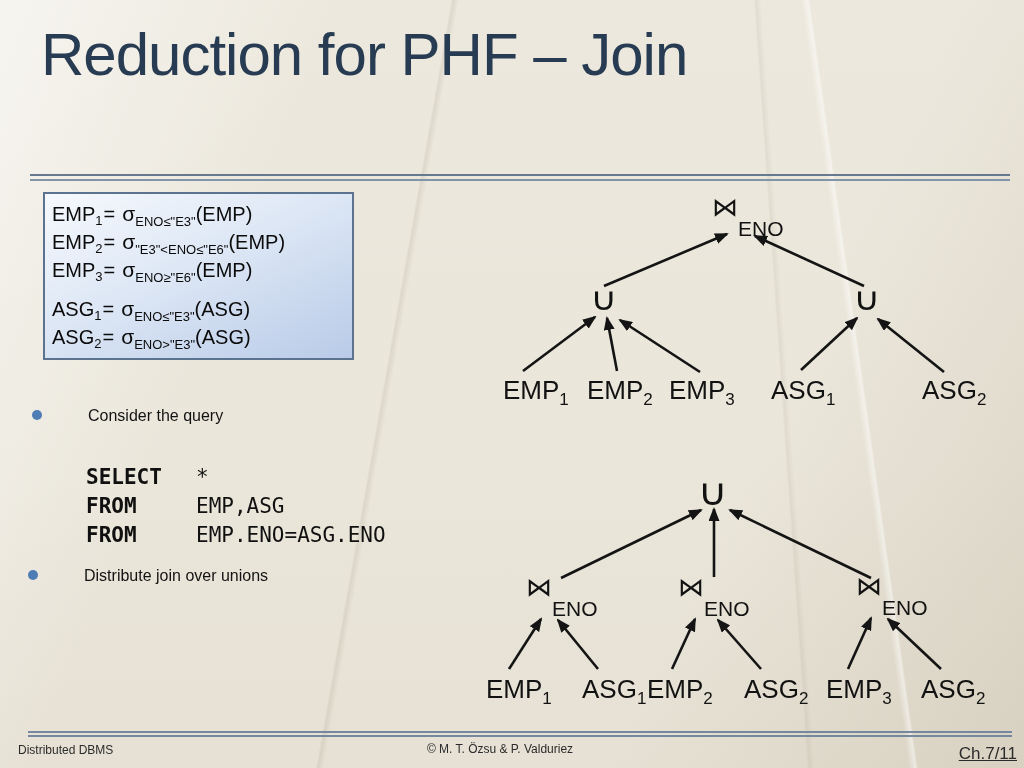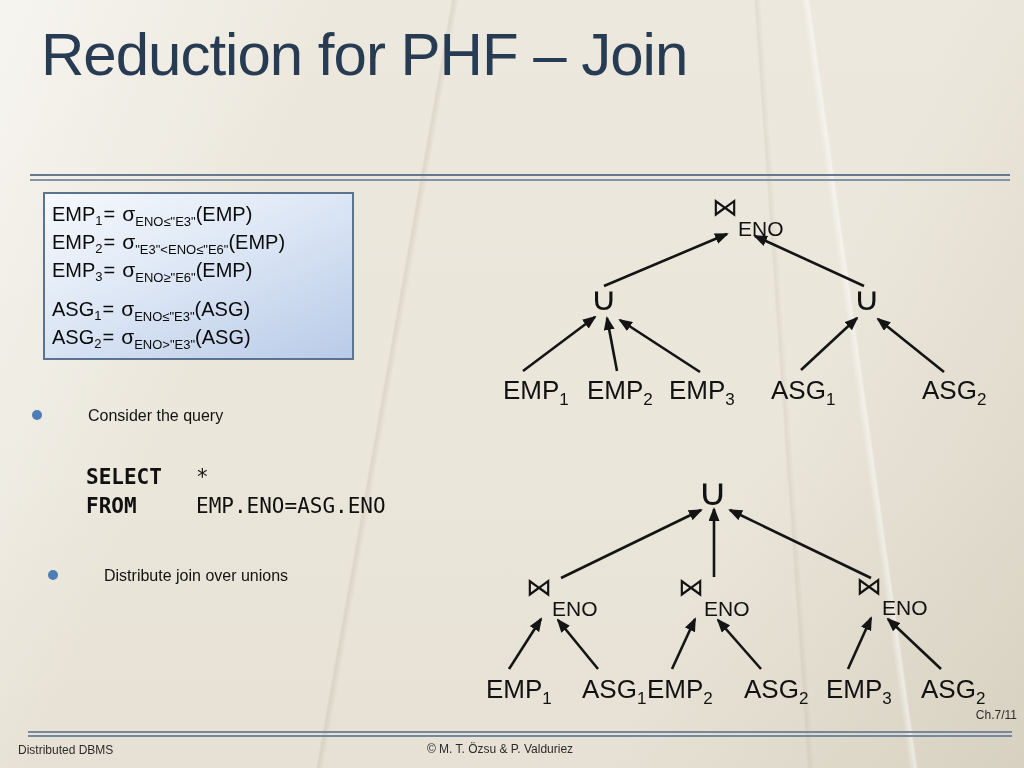--- a/index.html
+++ b/index.html
@@ -45,21 +45,21 @@
   .f-cond{font-size:13px;line-height:0;vertical-align:-5px;letter-spacing:0;}
 
   
   .bullet{position:absolute;display:flex;align-items:flex-start;}
   .bullet .dot{
     flex:0 0 auto;width:10px;height:10px;border-radius:50%;
     background:#4e7cb5;margin:8px 18px 0 0;
   }
   .bullet .btxt{font-size:16px;line-height:28px;color:#131313;margin-left:28px;}
   .b1{left:32px;top:402px;}
-  .b2{left:48px;top:562px;text-align:right;}
+  .b2{left:28px;top:562px;text-align:right;}
   .b3{left:32px;top:608px;}
 
   
   .sql{position:absolute;left:86px;top:447px;font-family:"DejaVu Sans Mono","Liberation Mono",monospace;margin-top:16px;}
   .sql-line{font-size:21px;line-height:29px;white-space:pre;color:#101010;}
   .kw{display:inline-block;width:110px;font-weight:bold;}
 
   
   .lab{position:absolute;white-space:nowrap;color:#121212;}
   .leaf{font-size:26px;}
@@ -72,21 +72,21 @@
   svg.arrows{position:absolute;left:0;top:0;pointer-events:none;}
   svg.arrows line{stroke:#141414;stroke-width:2.6;}
 
   
   .footer-rule{
     position:absolute;left:28px;top:731px;width:984px;height:2px;
     border-top:2px solid #76889e;border-bottom:2px solid #76889e;
   }
   .footer-left{position:absolute;left:18px;top:743px;font-size:12px;color:#2b2b2b;}
   .footer-center{position:absolute;left:0;top:742px;width:1000px;text-align:center;font-size:12px;color:#2b2b2b;}
-  .footer-right{position:absolute;right:7px;top:708px;font-size:12px;color:#2b2b2b;}
+  .footer-right{position:absolute;right:7px;top:744px;font-size:17px;color:#2b2b2b;text-decoration:underline;}
 </style>
 </head>
 <body>
 
 <div class="slide">
 
   <h1 class="title"><span>Reduction for PHF – Join</span><br></h1>
   <div class="title-rule"></div>
 
   <div class="formula-box">
@@ -101,20 +101,21 @@
     </div>
   </div>
 
   <div class="bullet b1">
     <span class="dot"></span>
     <span class="btxt">Consider the query</span>
   </div>
 
   <div class="sql">
     <div class="sql-line"><span class="kw">SELECT</span><span>*</span></div>
+    <div class="sql-line"><span class="kw">FROM</span><span>EMP,ASG</span></div>
     <div class="sql-line"><span class="kw">FROM</span><span>EMP.ENO=ASG.ENO</span></div>
   </div>
 
   <div class="bullet b2">
     <span class="dot"></span>
     <span class="btxt">Distribute join over unions</span>
   </div>
 
   <svg class="arrows" width="1024" height="768" viewBox="0 0 1024 768">
     <defs>

